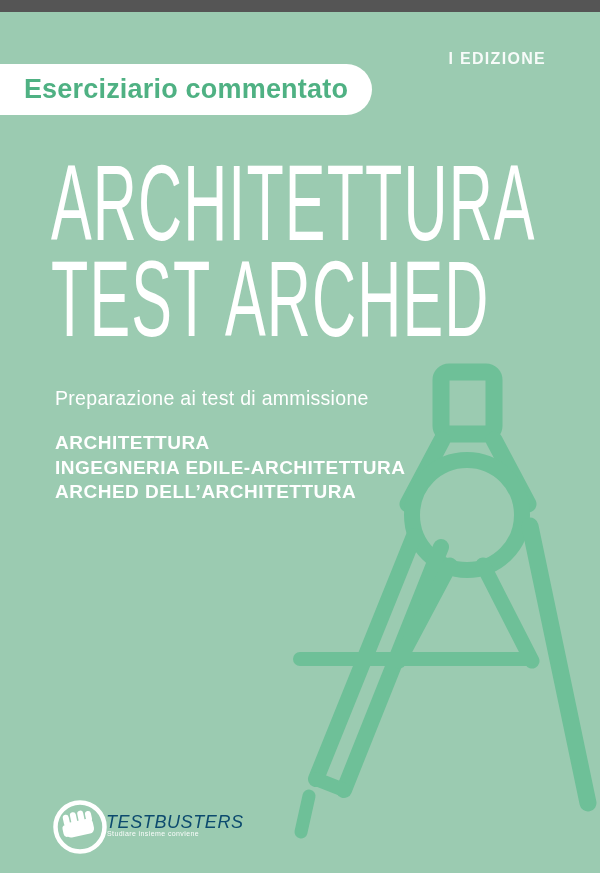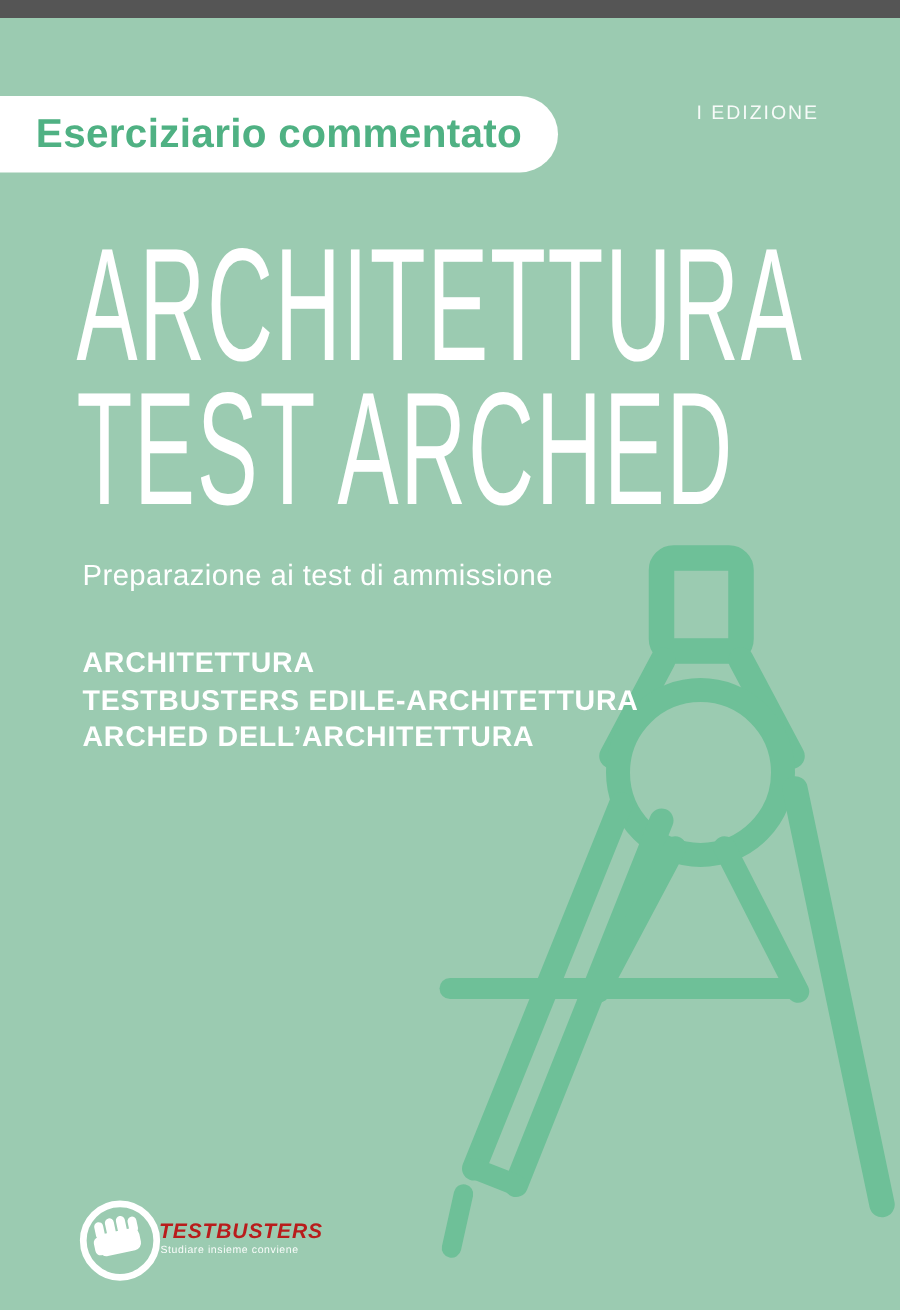--- a/index.html
+++ b/index.html
@@ -18,40 +18,40 @@
     background:#fff;border-radius:26px;
     display:flex;align-items:center;justify-content:center;
   }
   .badge span{
     padding-left:26px;
     color:var(--badge_text,#4fb183);
     font-size:27px;font-weight:bold;letter-spacing:.2px;
   }
   
   .edition{
-    position:absolute;right:54px;top:55px;
+    position:absolute;right:54px;top:38px;
     color:rgba(255,255,255,.92);
-    font-size:13px;letter-spacing:1.3px;font-weight:normal;
+    font-size:16px;letter-spacing:1.3px;font-weight:bold;
   }
   
   .title{
     position:absolute;left:51px;top:143px;
     color:var(--text,#fff);
     font-size:107px;line-height:96px;
     font-weight:300;white-space:nowrap;
   }
   .title .tline{
     display:inline-block;
     transform:scaleX(.57);
     transform-origin:left center;
     letter-spacing:2px;
   }
   
   .subtitle{
-    position:absolute;left:55px;top:357px;
+    position:absolute;left:55px;top:371px;
     color:var(--text,#fff);
     font-size:19.5px;line-height:31.5px;letter-spacing:.3px;
   }
   
   .courses{
     position:absolute;left:55px;top:419px;
     color:var(--text,#fff);
     font-size:19px;line-height:24.6px;
     font-weight:bold;letter-spacing:.5px;
   }
@@ -60,21 +60,21 @@
   .compass-svg .st{
     stroke:var(--compass,#6ec098);
     fill:none;stroke-linecap:round;stroke-linejoin:round;
   }
   
   .logo-svg{position:absolute;left:52px;top:787px;}
   .logo-svg .ring{stroke:#fff;fill:none;}
   .logo-svg .fist{fill:#fff;stroke:none;}
   .brand{
     position:absolute;left:106px;top:800px;
-    color:#b91c1c;font-size:14px;font-weight:bold;font-style:italic;
+    color:#0c4a6e;font-size:18px;font-weight:normal;font-style:italic;
     letter-spacing:.6px;
   }
   .tagline{
     position:absolute;left:107px;top:818px;
     color:rgba(255,255,255,.95);
     font-size:7px;letter-spacing:.4px;
   }
 </style>
 </head>
 <body>
@@ -114,21 +114,21 @@
     <div><span class="tline">ARCHITETTURA</span></div>
     <div><span class="tline">TEST ARCHED</span></div>
   </div>
 
   <div class="subtitle">
     <div>Preparazione ai test di ammissione</div>
   </div>
 
   <div class="courses">
     <div>ARCHITETTURA</div>
-    <div>TESTBUSTERS EDILE-ARCHITETTURA</div>
+    <div>INGEGNERIA EDILE-ARCHITETTURA</div>
     <div>ARCHED DELL’ARCHITETTURA</div>
   </div>
 
   <svg class="logo-svg" width="56" height="56" viewBox="0 0 56 56" aria-hidden="true">
     <circle class="ring" cx="28" cy="28" r="24.5" stroke-width="4.5"></circle>
     <g class="fist" transform="rotate(-12 28 28)">
       <rect x="13" y="13" width="6" height="12" rx="3"></rect>
       <rect x="20.5" y="12" width="6" height="13" rx="3"></rect>
       <rect x="28" y="12" width="6" height="13" rx="3"></rect>
       <rect x="35.5" y="14" width="6" height="11" rx="3"></rect>

